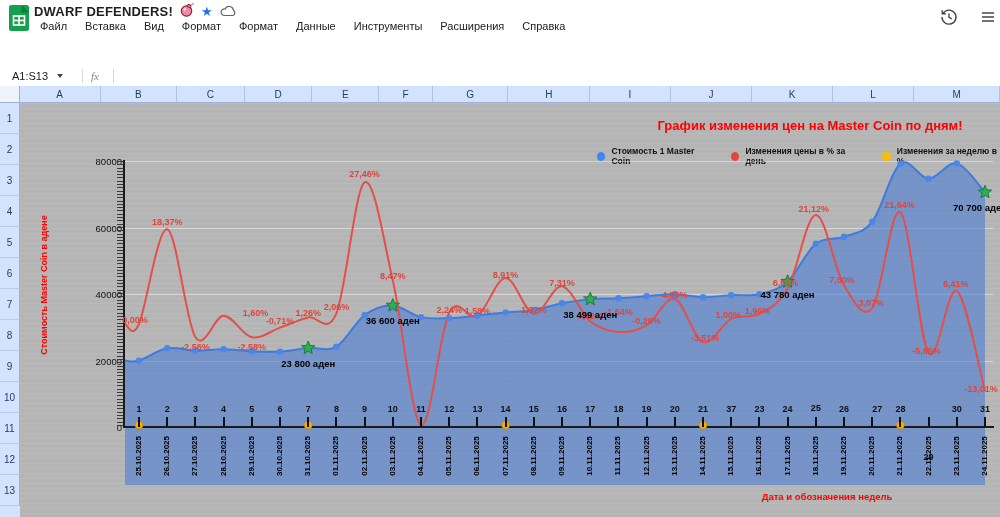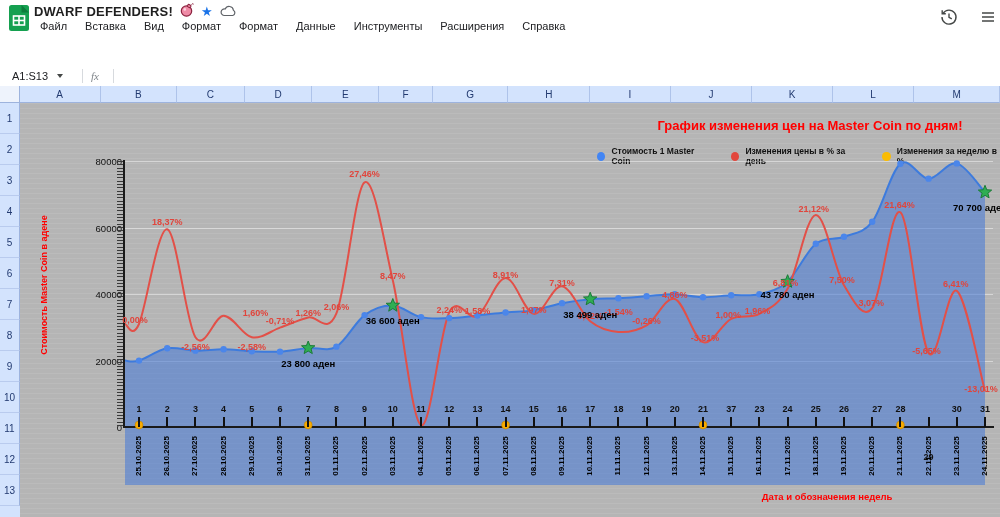--- a/index.html
+++ b/index.html
@@ -529,21 +529,21 @@
       <div class="datelab" style="left: 683px; top: 353px;">14.11.2025</div>
       <div class="daynum" style="left: 711.2px; top: 301px;">37</div>
       <div class="daytick" style="left: 711.2px; top: 314px;"></div>
       <div class="datelab" style="left: 711.2px; top: 353px;">15.11.2025</div>
       <div class="daynum" style="left: 739.4px; top: 301px;">23</div>
       <div class="daytick" style="left: 739.4px; top: 314px;"></div>
       <div class="datelab" style="left: 739.4px; top: 353px;">16.11.2025</div>
       <div class="daynum" style="left: 767.6px; top: 301px;">24</div>
       <div class="daytick" style="left: 767.6px; top: 314px;"></div>
       <div class="datelab" style="left: 767.6px; top: 353px;">17.11.2025</div>
-      <div class="daynum" style="left: 795.8px; top: 301px;">25</div>
+      <div class="daynum" style="left: 795.8px; top: 301px; font-family: Liberation Mono, monospace;">25</div>
       <div class="daytick" style="left: 795.8px; top: 314px;"></div>
       <div class="datelab" style="left: 795.8px; top: 353px;">18.11.2025</div>
       <div class="daynum" style="left: 824px; top: 301px;">26</div>
       <div class="daytick" style="left: 824px; top: 314px;"></div>
       <div class="datelab" style="left: 824px; top: 353px;">19.11.2025</div>
       <div class="daynum" style="left: 852.2px; top: 301px; text-align: right;">27</div>
       <div class="daytick" style="left: 852.2px; top: 314px;"></div>
       <div class="datelab" style="left: 852.2px; top: 353px;">20.11.2025</div>
       <div class="daynum" style="left: 880.4px; top: 301px;">28</div>
       <div class="daytick" style="left: 880.4px; top: 314px;"></div>

